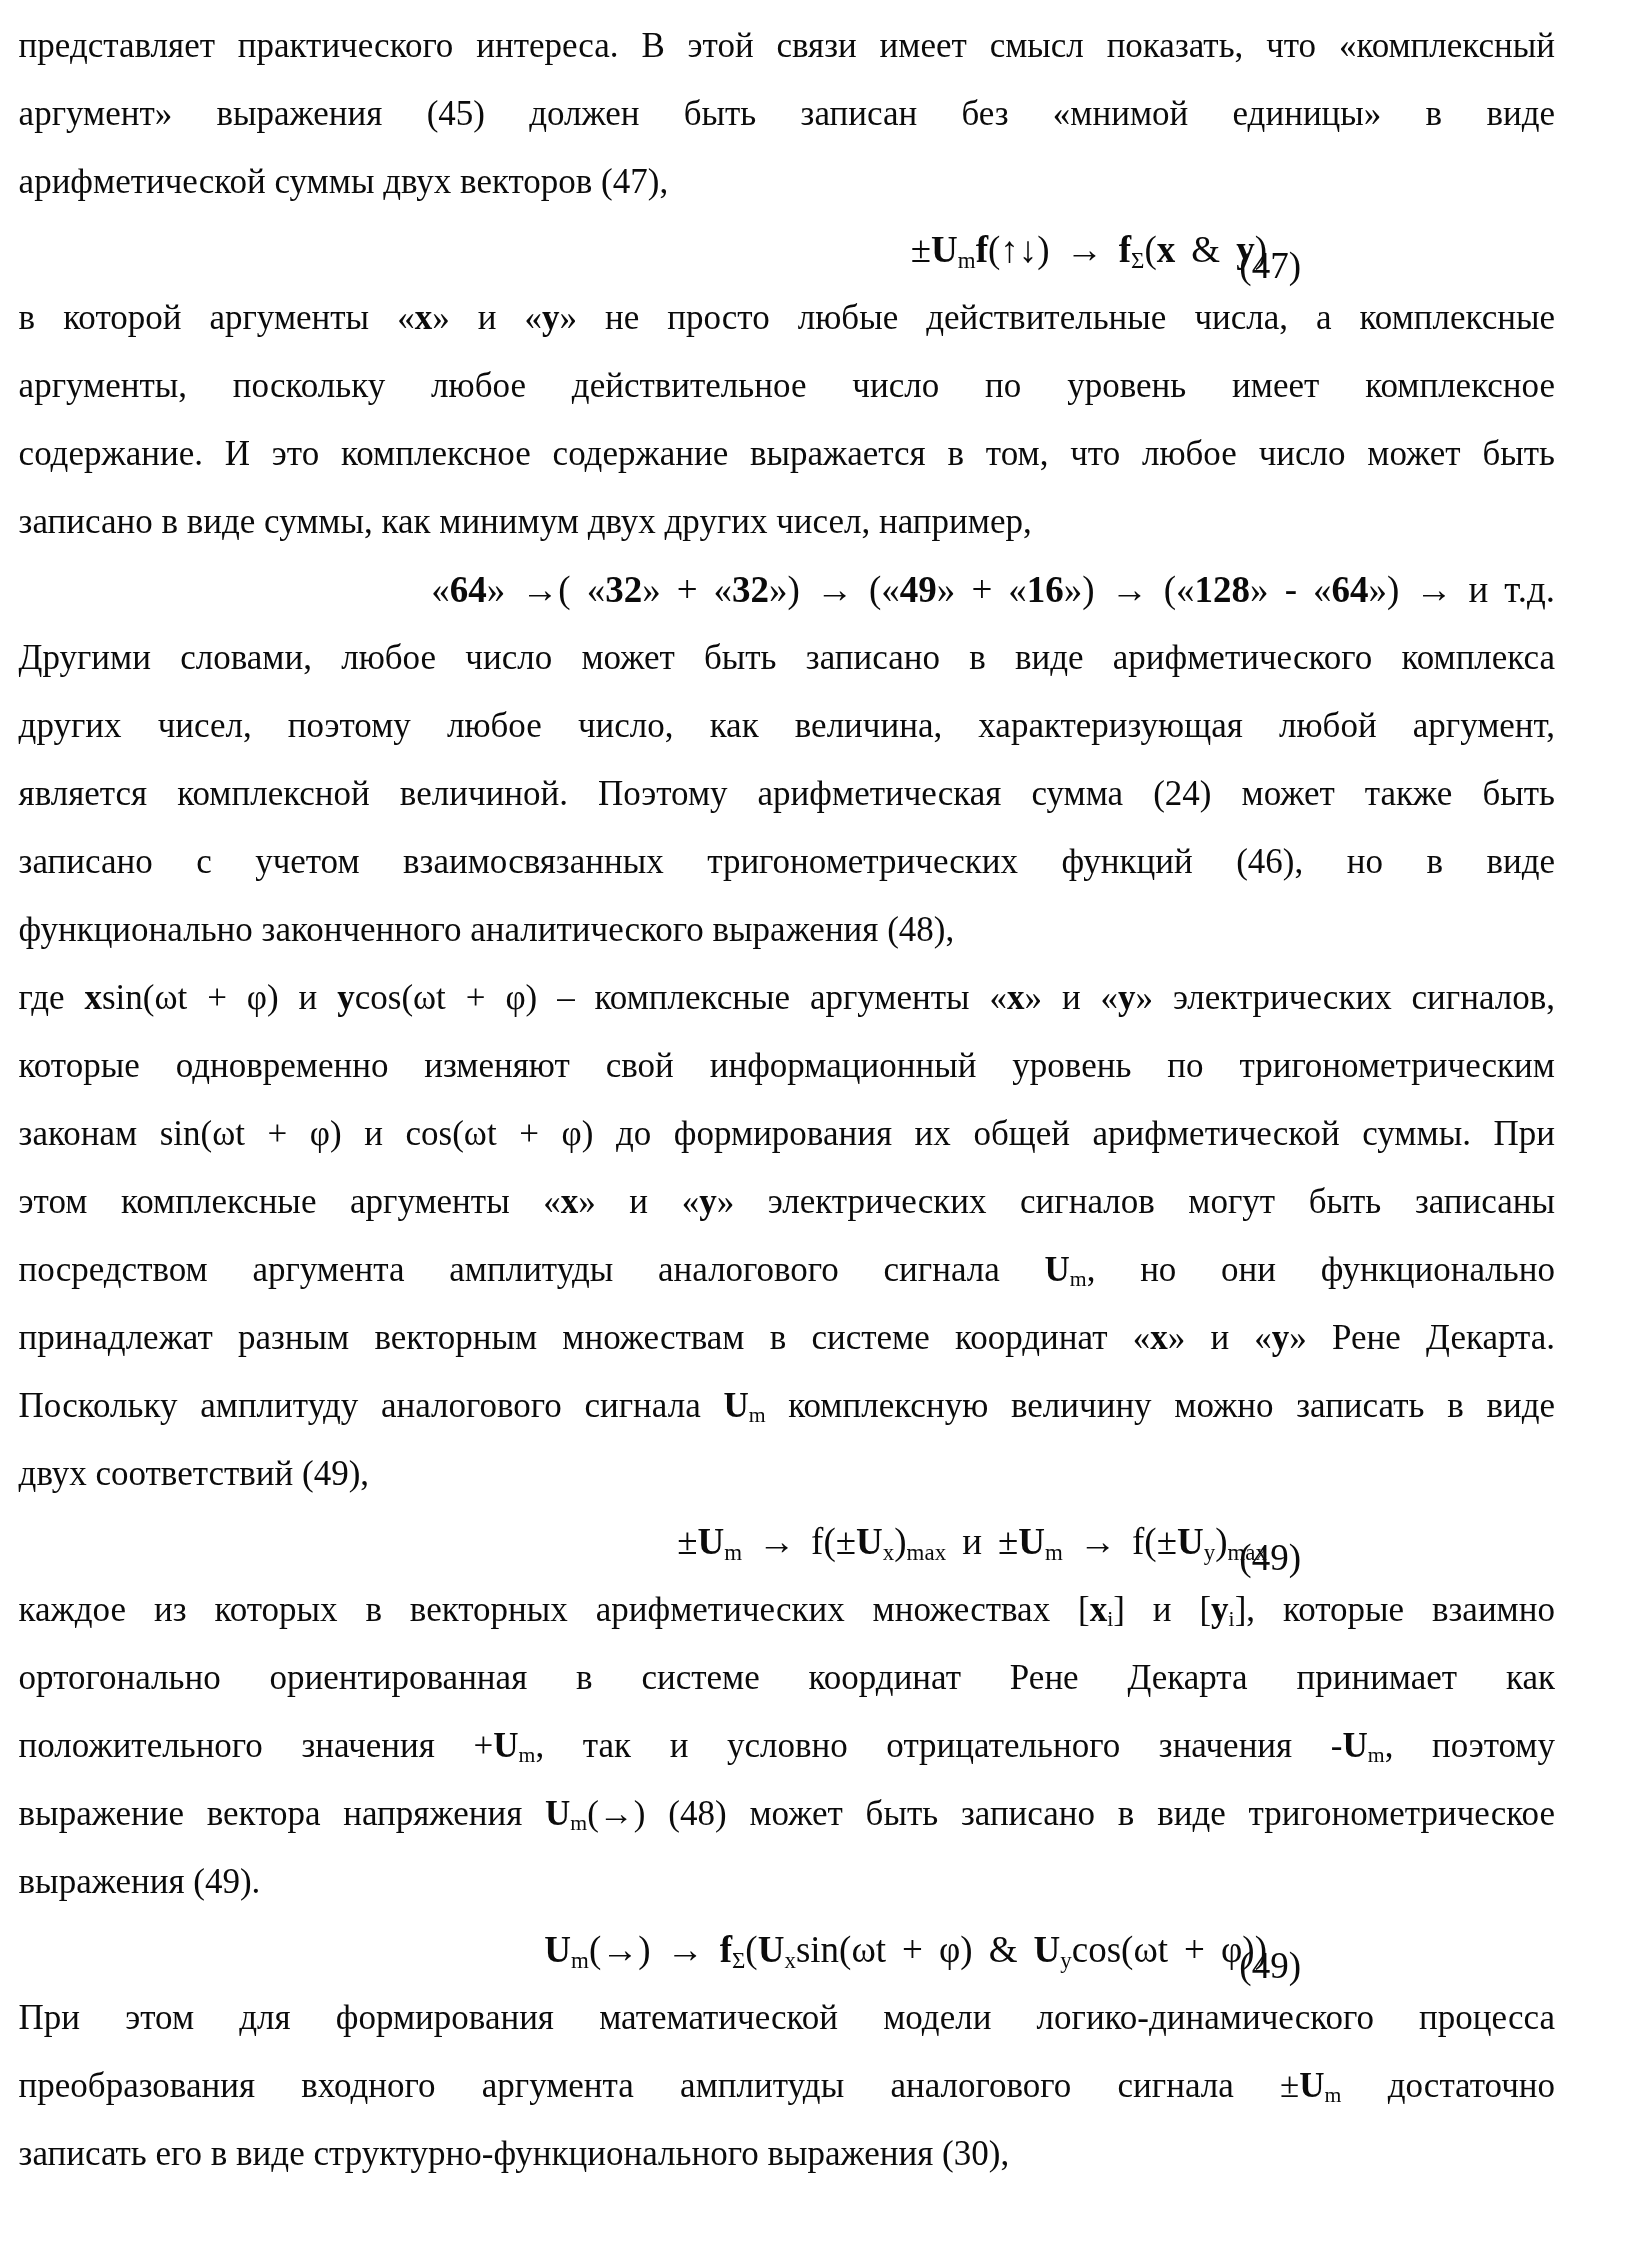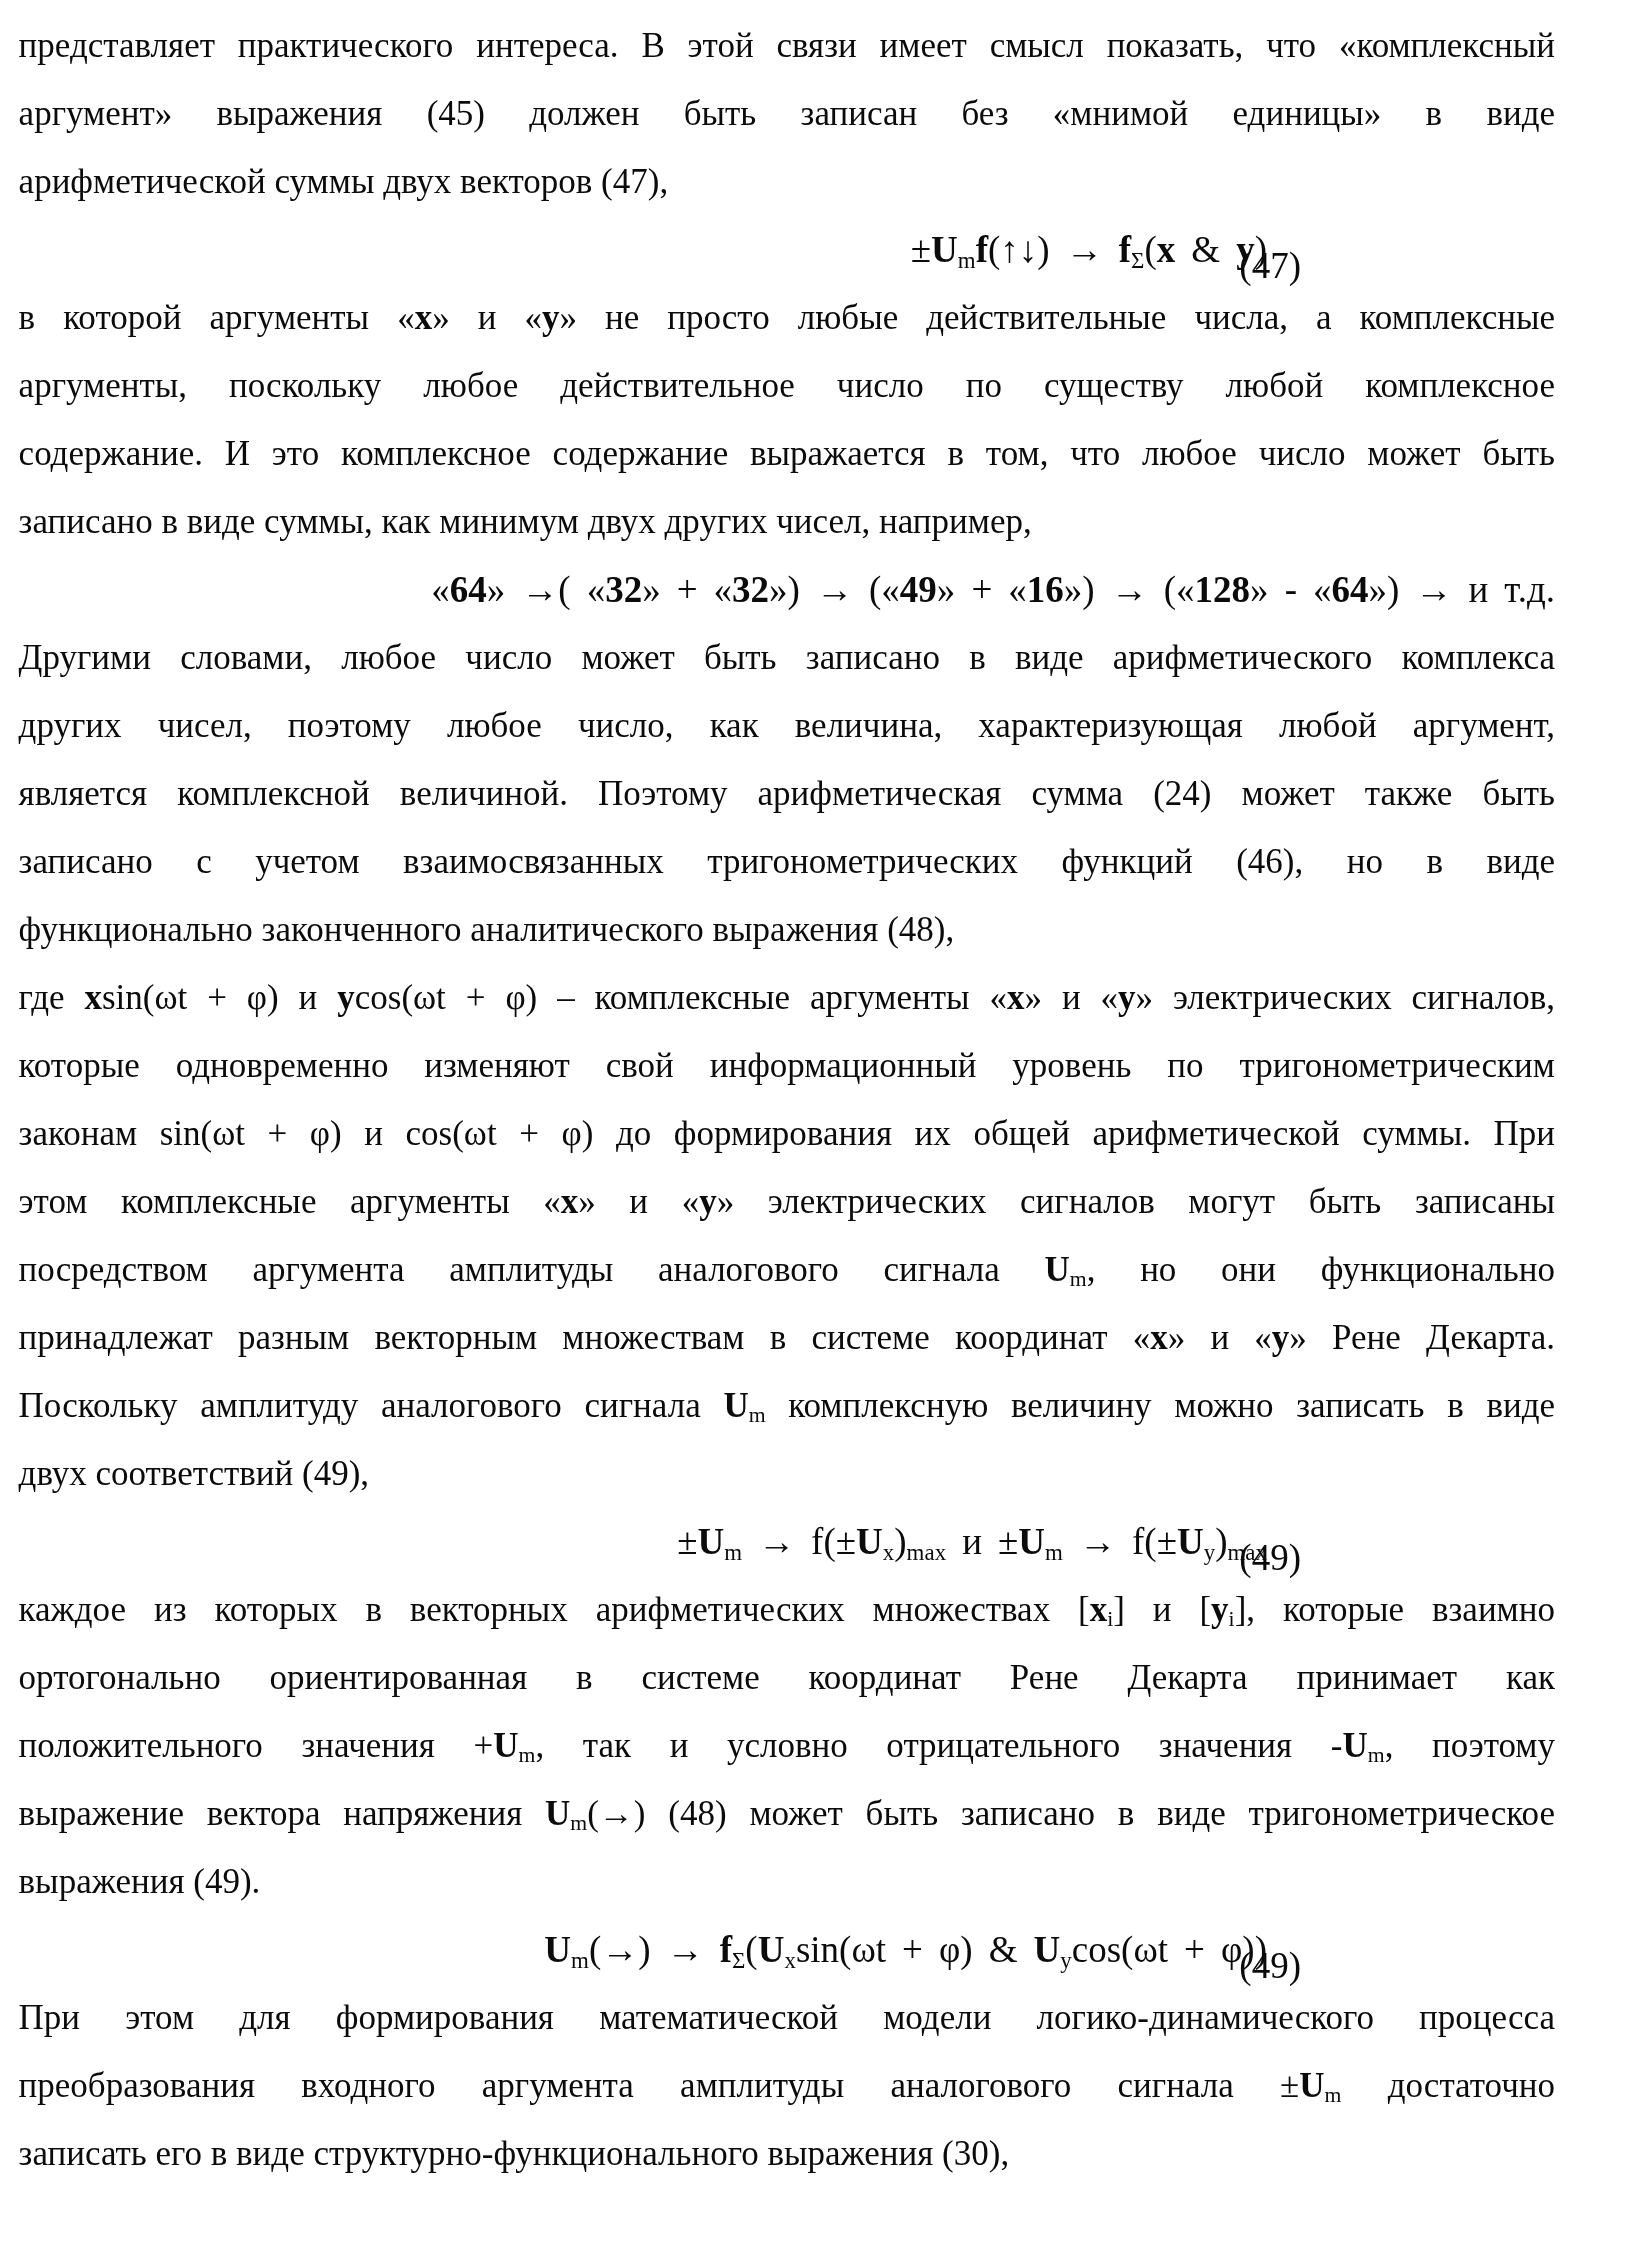--- a/index.html
+++ b/index.html
@@ -64,21 +64,21 @@
       <div class="line">арифметической суммы двух векторов  (47),</div>
     </div>
 
   <div class="eq numbered">
     <span class="eq-body">±<b>U</b><sub>m</sub><b>f</b>(↑↓) → <b>f</b><sub>Σ</sub>(<b>x</b> &amp; <b>y</b>)</span>
     <span class="eq-num">(47)</span>
   </div>
 
   <div class="para">
       <div class="line">в которой аргументы «<b>x</b>» и «<b>y</b>» не просто любые действительные числа, а комплексные</div>
-      <div class="line">аргументы, поскольку любое действительное число по существу любой комплексное</div>
+      <div class="line">аргументы, поскольку любое действительное число по уровень имеет комплексное</div>
       <div class="line">содержание. И это комплексное содержание выражается в том, что любое число может быть</div>
       <div class="line">записано в виде суммы, как минимум двух других   чисел, например,</div>
     </div>
 
   <div class="eq">
     <span class="eq-body">«<b>64</b>» →( «<b>32</b>» + «<b>32</b>») → («<b>49</b>» + «<b>16</b>») → («<b>128</b>» - «<b>64</b>») → и т.д.</span>
   </div>
 
   <div class="para">
       <div class="line">Другими словами, любое число может быть записано в виде арифметического комплекса</div>

